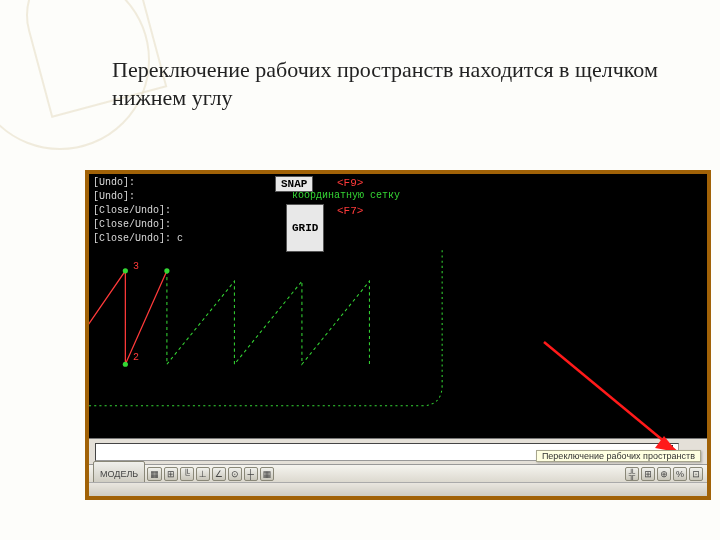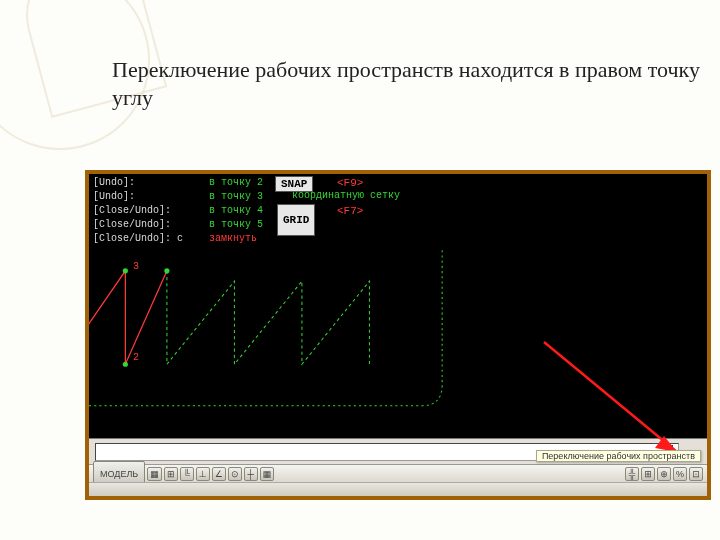--- a/index.html
+++ b/index.html
@@ -79,27 +79,27 @@
     background: #e8e8e8;
     color: #000;
     font-family: 'Courier New', monospace;
     font-size: 11px;
     font-weight: bold;
     padding: 1px 5px;
     border: 1px solid #555;
   }
   .grid-box {
     position: absolute;
-    top: 30px; left: 188px;
+    top: 30px; left: 197px;
     background: #e8e8e8;
     color: #000;
     font-family: 'Courier New', monospace;
     font-size: 11px;
     font-weight: bold;
-    padding: 9px 5px;
+    padding: 17px 5px;
     border: 1px solid #555;
   }
   .red-hint {
     position: absolute;
     color: #ff3a3a;
     font-family: 'Courier New', monospace;
     font-size: 11px;
   }
   .green-hint {
     position: absolute;
@@ -209,39 +209,32 @@
     font-size: 10px;
     color: #ff3a3a;
   }
 </style>
 </head>
 <body>
 
 <div class="bg-deco"></div>
 <div class="bg-deco2"></div>
 
-<div class="heading">Переключение рабочих пространств находится в правом точку углу</div>
+<div class="heading">Переключение рабочих пространств находится в щелчком нижнем углу</div>
 
 <div class="screenshot">
 
   <div class="cmd-area">
     <div>[Undo]:</div>
     <div>[Undo]:</div>
     <div>[Close/Undo]:</div>
     <div>[Close/Undo]:</div>
     <div>[Close/Undo]: c</div>
   </div>
 
-  <div class="green-col">
-    <div>в точку 2</div>
-    <div>в точку 3</div>
-    <div>в точку 4</div>
-    <div>в точку 5</div>
-    <div class="red">замкнуть</div>
-  </div>
 
   <div class="snap-box">SNAP</div>
   <div class="red-hint" style="top:3px;left:248px">&lt;F9&gt;</div>
 
   <div class="green-hint" style="top:16px;left:192px;width:130px">координатную сетку</div>
 
   <div class="grid-box">GRID</div>
   <div class="red-hint" style="top:31px;left:248px">&lt;F7&gt;</div>
 
 

